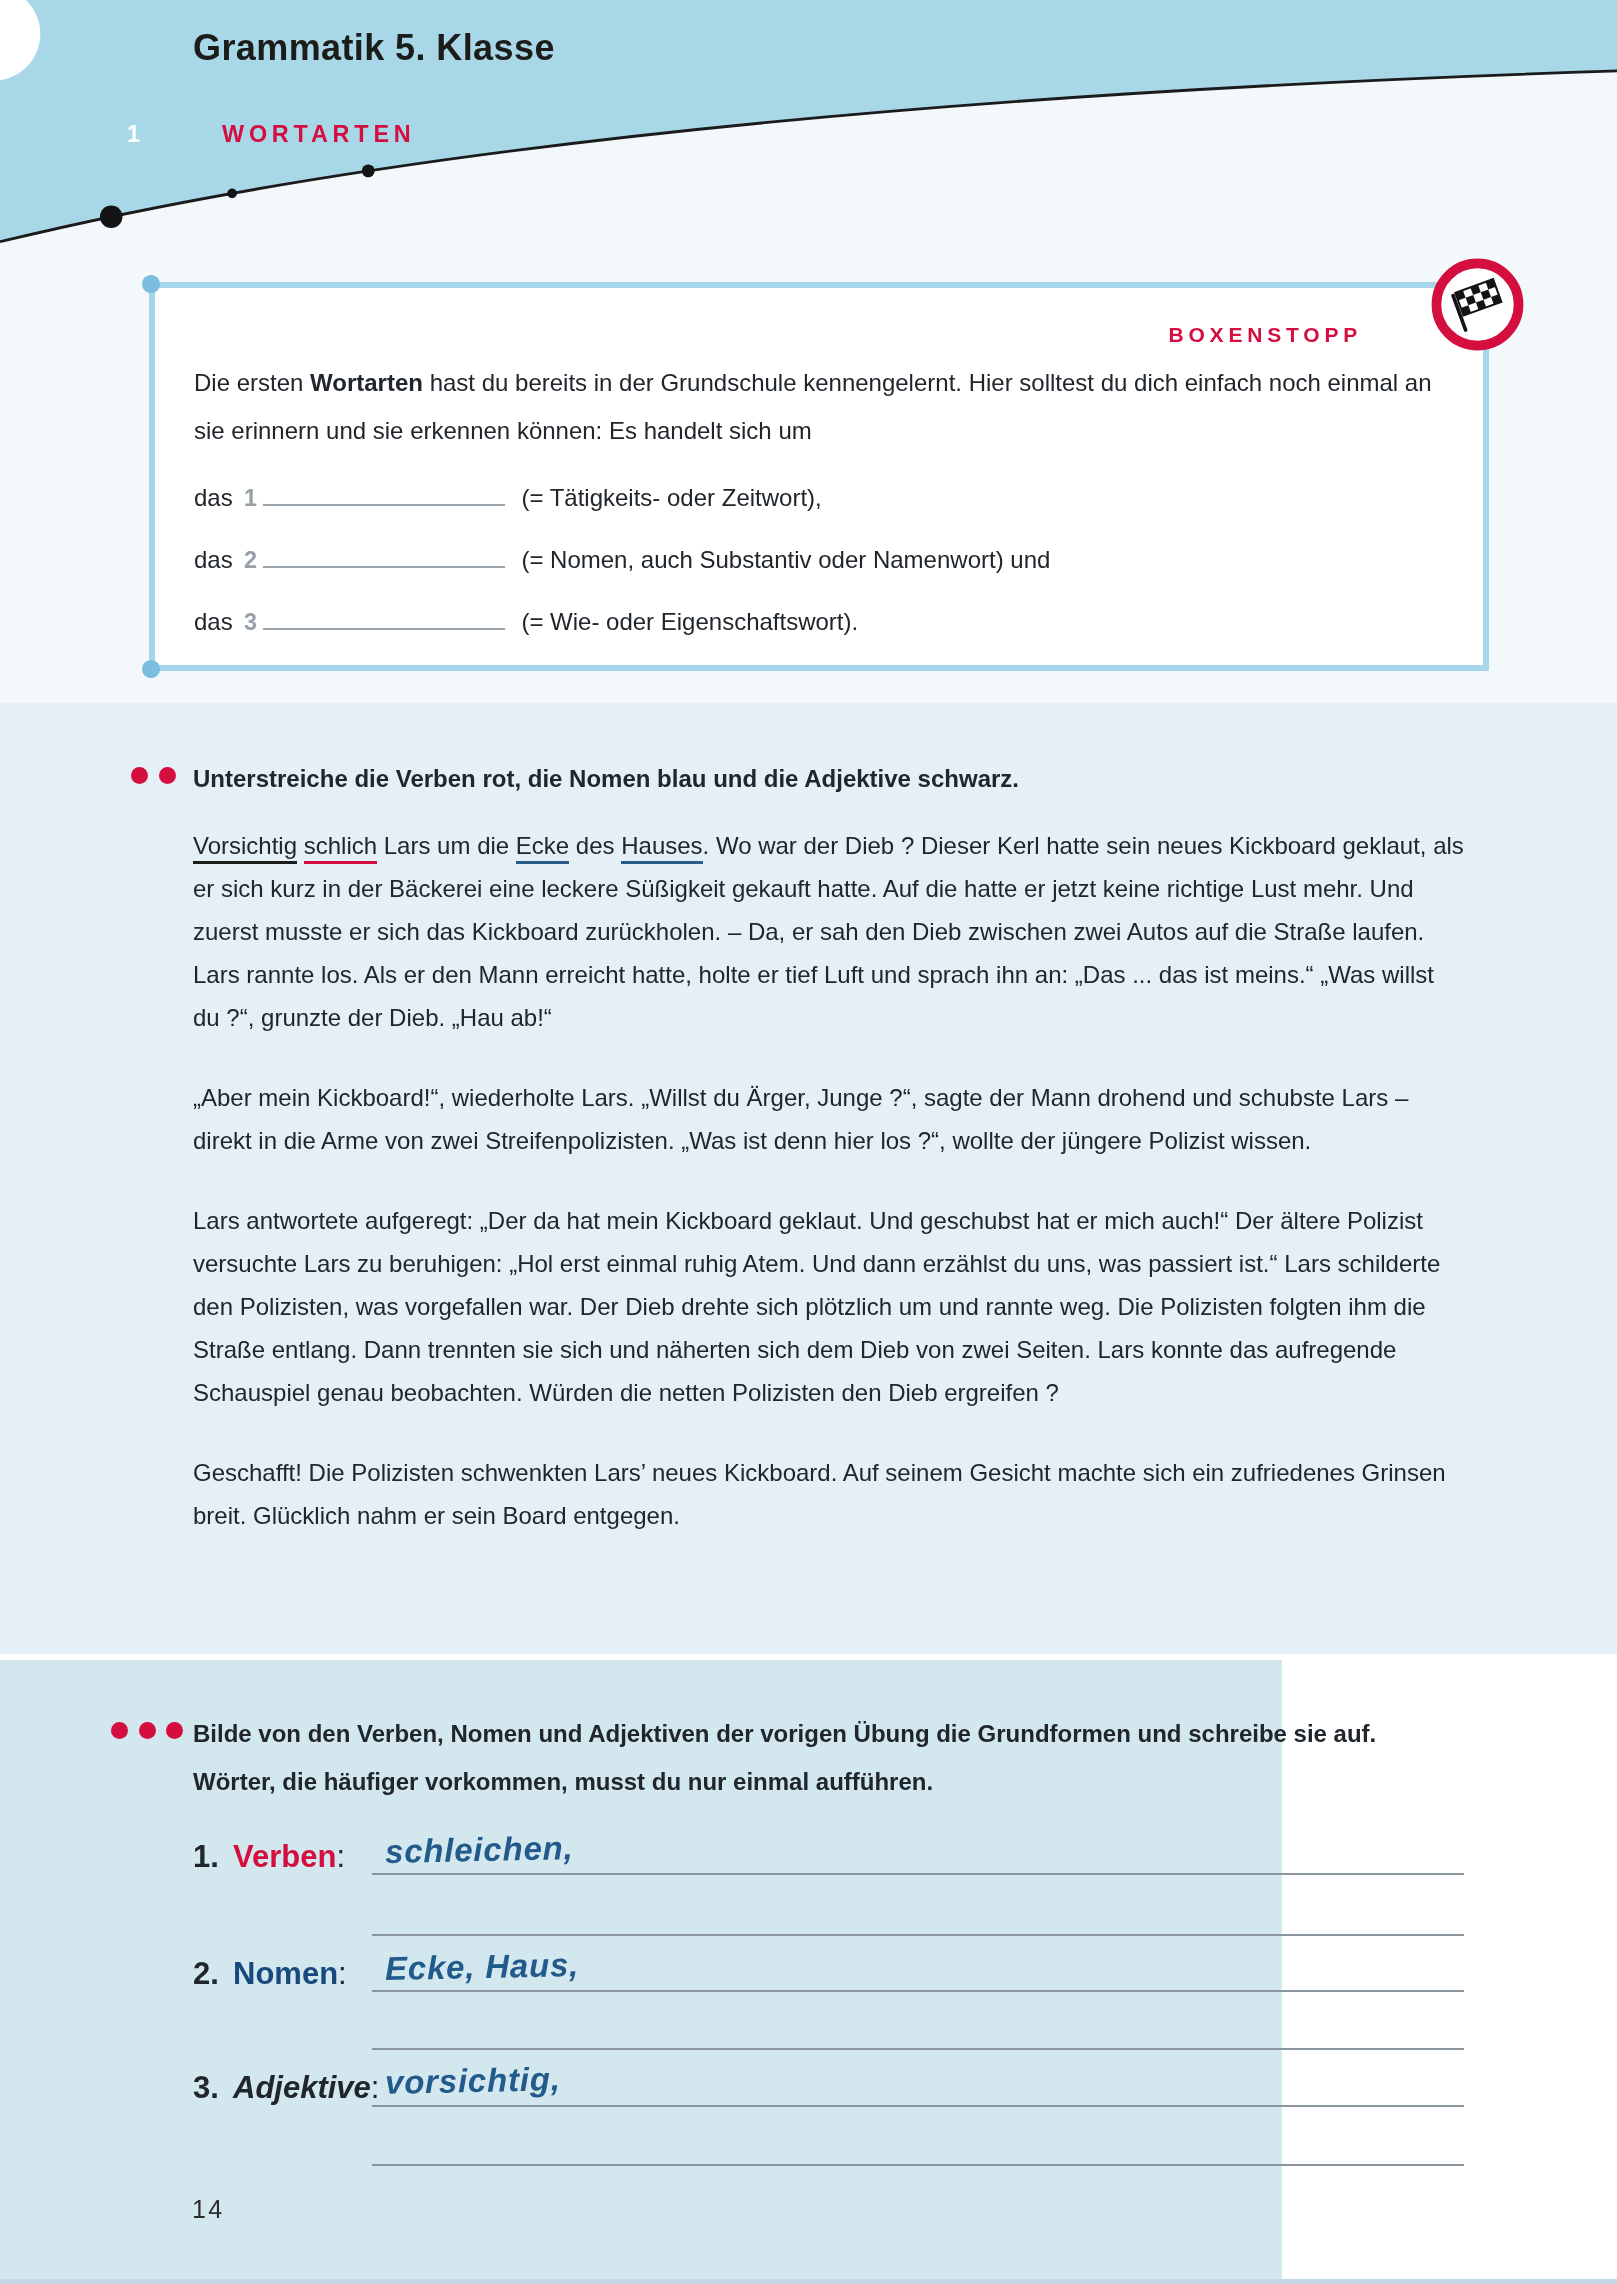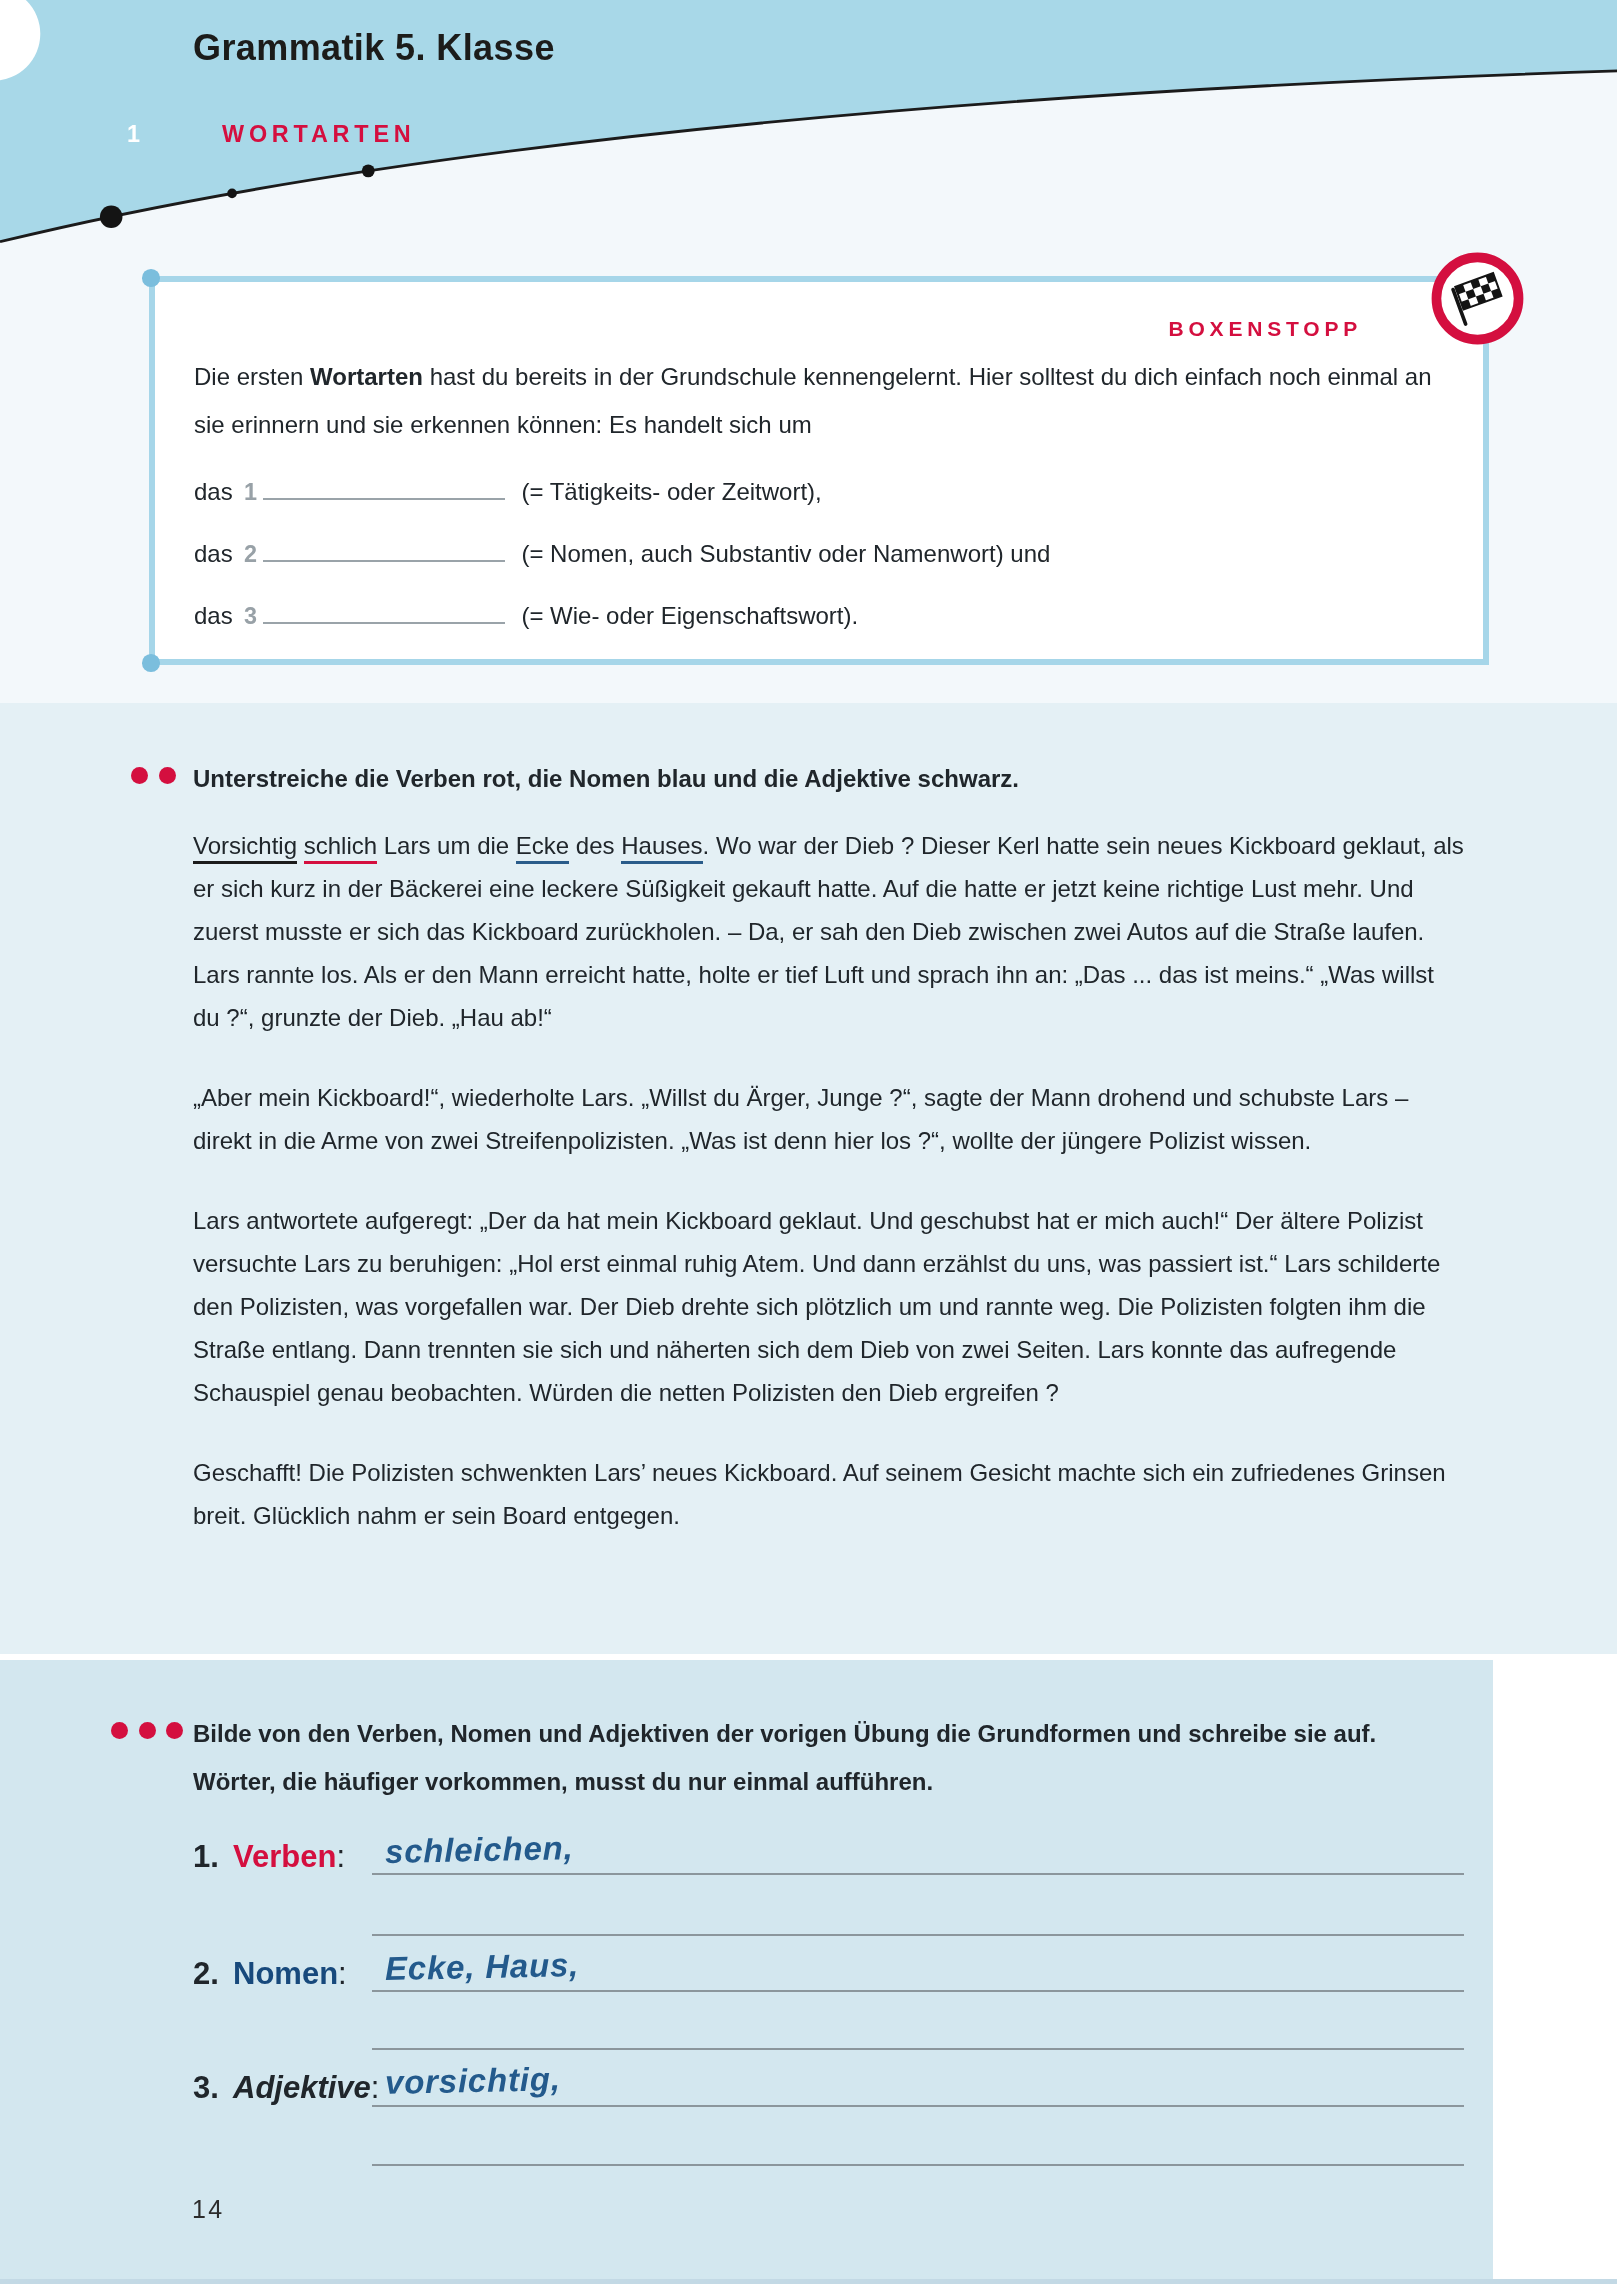--- a/index.html
+++ b/index.html
@@ -14,39 +14,39 @@
   .top { position:absolute; left:0; top:0; width:1618px; height:703px; background:#f3f8fb; }
   .curve-svg { position:absolute; left:0; top:0; display:block; }
 
   .page-title { position:absolute; left:193px; top:27px; margin:0;
     font-size:36px; font-weight:bold; color:#1c1c1a; letter-spacing:0.4px; }
   .chapter-num { position:absolute; left:127px; top:121px;
     font-size:23.4px; font-weight:bold; color:#ffffff; }
   .chapter-name { position:absolute; left:222px; top:121px;
     font-size:23.4px; font-weight:bold; color:#d40f3f; letter-spacing:4.8px; }
 
-  .box { position:absolute; left:149px; top:276px; width:1340px; height:389px;
+  .box { position:absolute; left:149px; top:282px; width:1340px; height:389px;
     background:#ffffff; border:6.4px solid #a6d6e9; box-sizing:border-box; }
   .corner-dot { position:absolute; width:17.7px; height:17.7px; border-radius:50%; background:#7bbedd; }
   .cd-tl { left:-13px; top:-13px; }
   .cd-bl { left:-13px; bottom:-13px; }
   .box-label { position:absolute; right:121px; top:35px;
     font-size:21px; font-weight:bold; color:#d40f3f; letter-spacing:4.8px; }
   .badge { position:absolute; right:-42px; top:-31px; width:95px; height:95px; }
 
   .box-body { position:absolute; left:39px; top:71px; width:1257px; font-size:24px; }
   .box-intro { margin:0 0 27px 0; line-height:48px; }
   .das-row { line-height:31px; margin-bottom:30px; white-space:nowrap; }
   .das-num { font-weight:bold; color:#98a1a7; margin-left:11.3px; font-size:23.4px; }
   .das-blank { display:inline-block; width:242px; height:2.4px;
     border-bottom:2.4px solid #9aa3a9; margin:0 16px 0 6.4px; vertical-align:baseline; }
 
   
   .section1 { position:absolute; left:0; top:703px; width:1618px; height:951px; background:#e4f0f5; }
-  .section2 { position:absolute; left:0; top:1660px; width:1493px; height:624px; background:#d3e7ef; }
+  .section2 { position:absolute; left:0; top:1660px; width:1282px; height:624px; background:#d3e7ef; }
 
   .dots { position:absolute; }
   .dots-s1 { left:131px; top:64px; }
   .dots-s2 { left:111px; top:62px; }
   .dot { display:inline-block; width:17px; height:17px; border-radius:50%;
     background:#d40f3f; margin-right:10.5px; }
 
   .ex-head { position:absolute; left:193px; font-weight:bold; font-size:24px; color:#20262b; }
   .ex-head-s1 { top:53px; width:1225px; line-height:45px; }
   .ex-head-s2 { top:50px; width:1184px; line-height:48px; }

